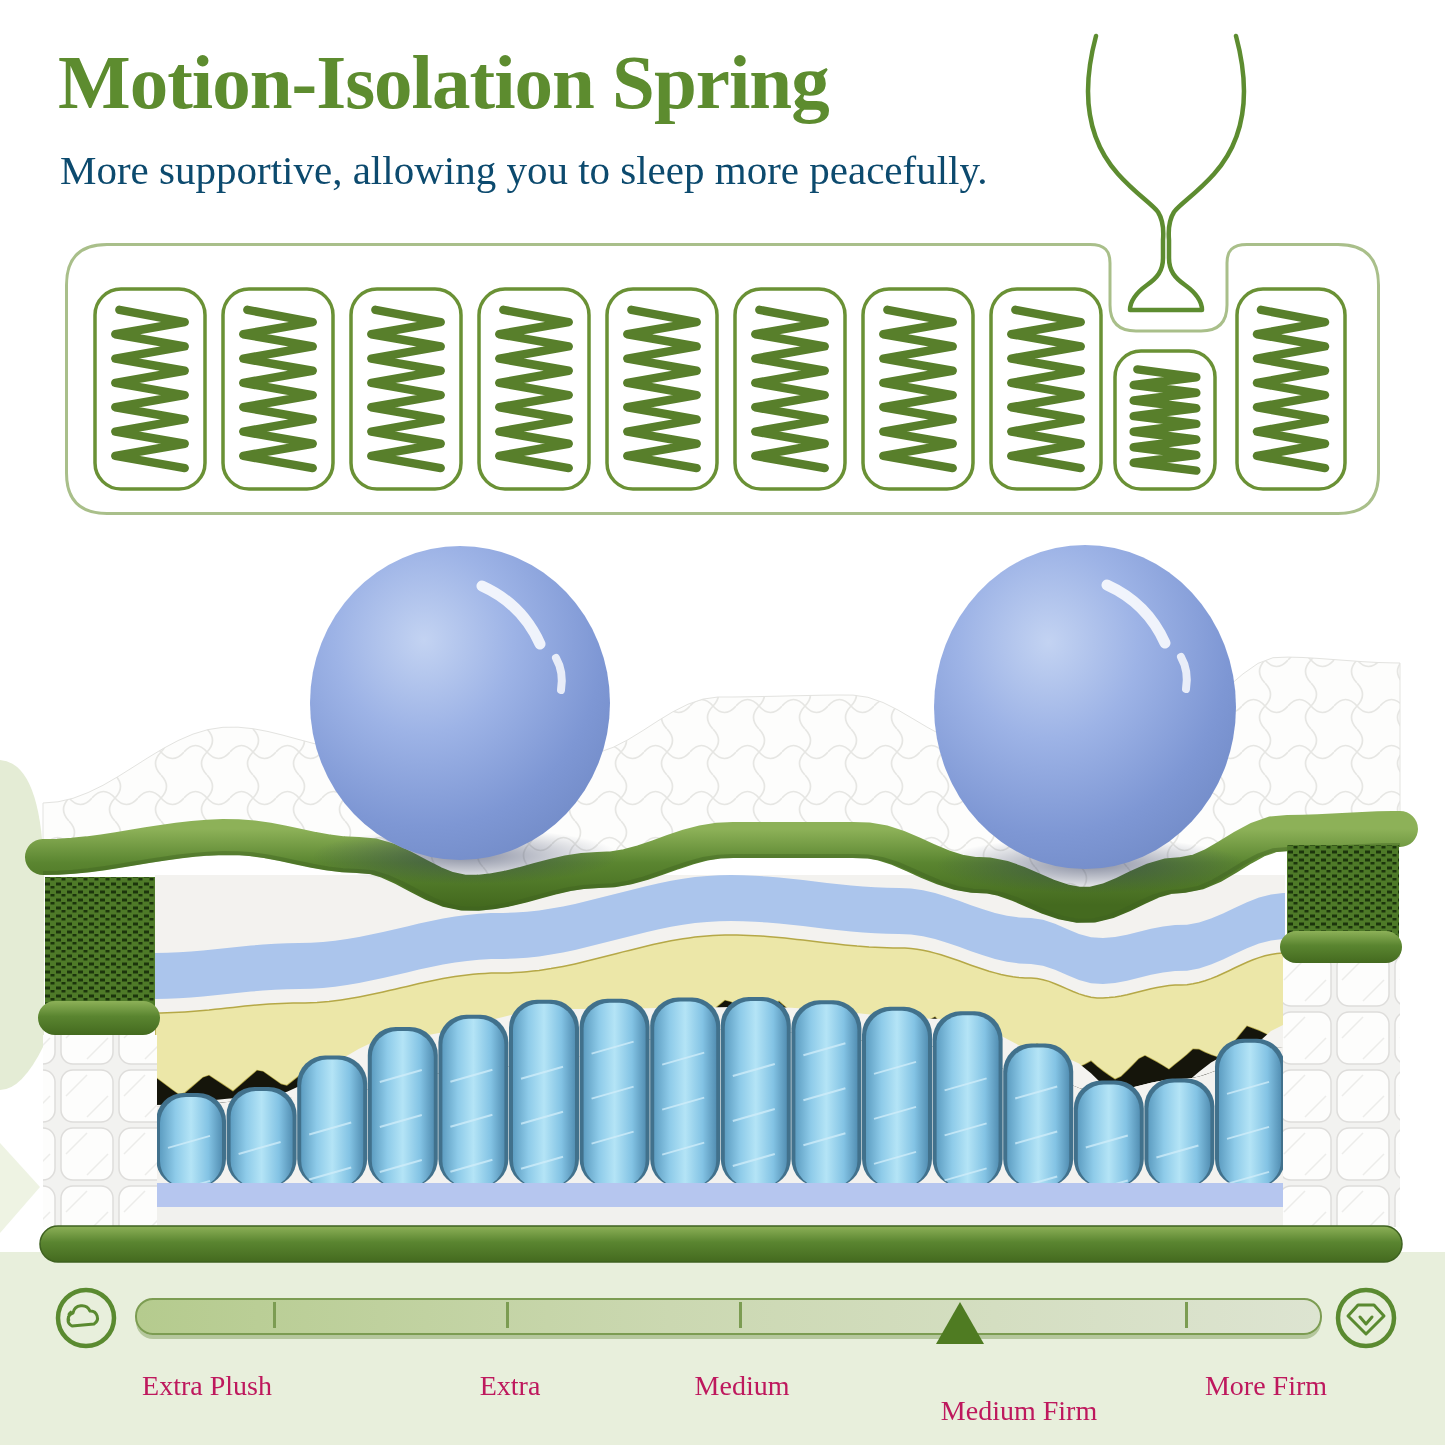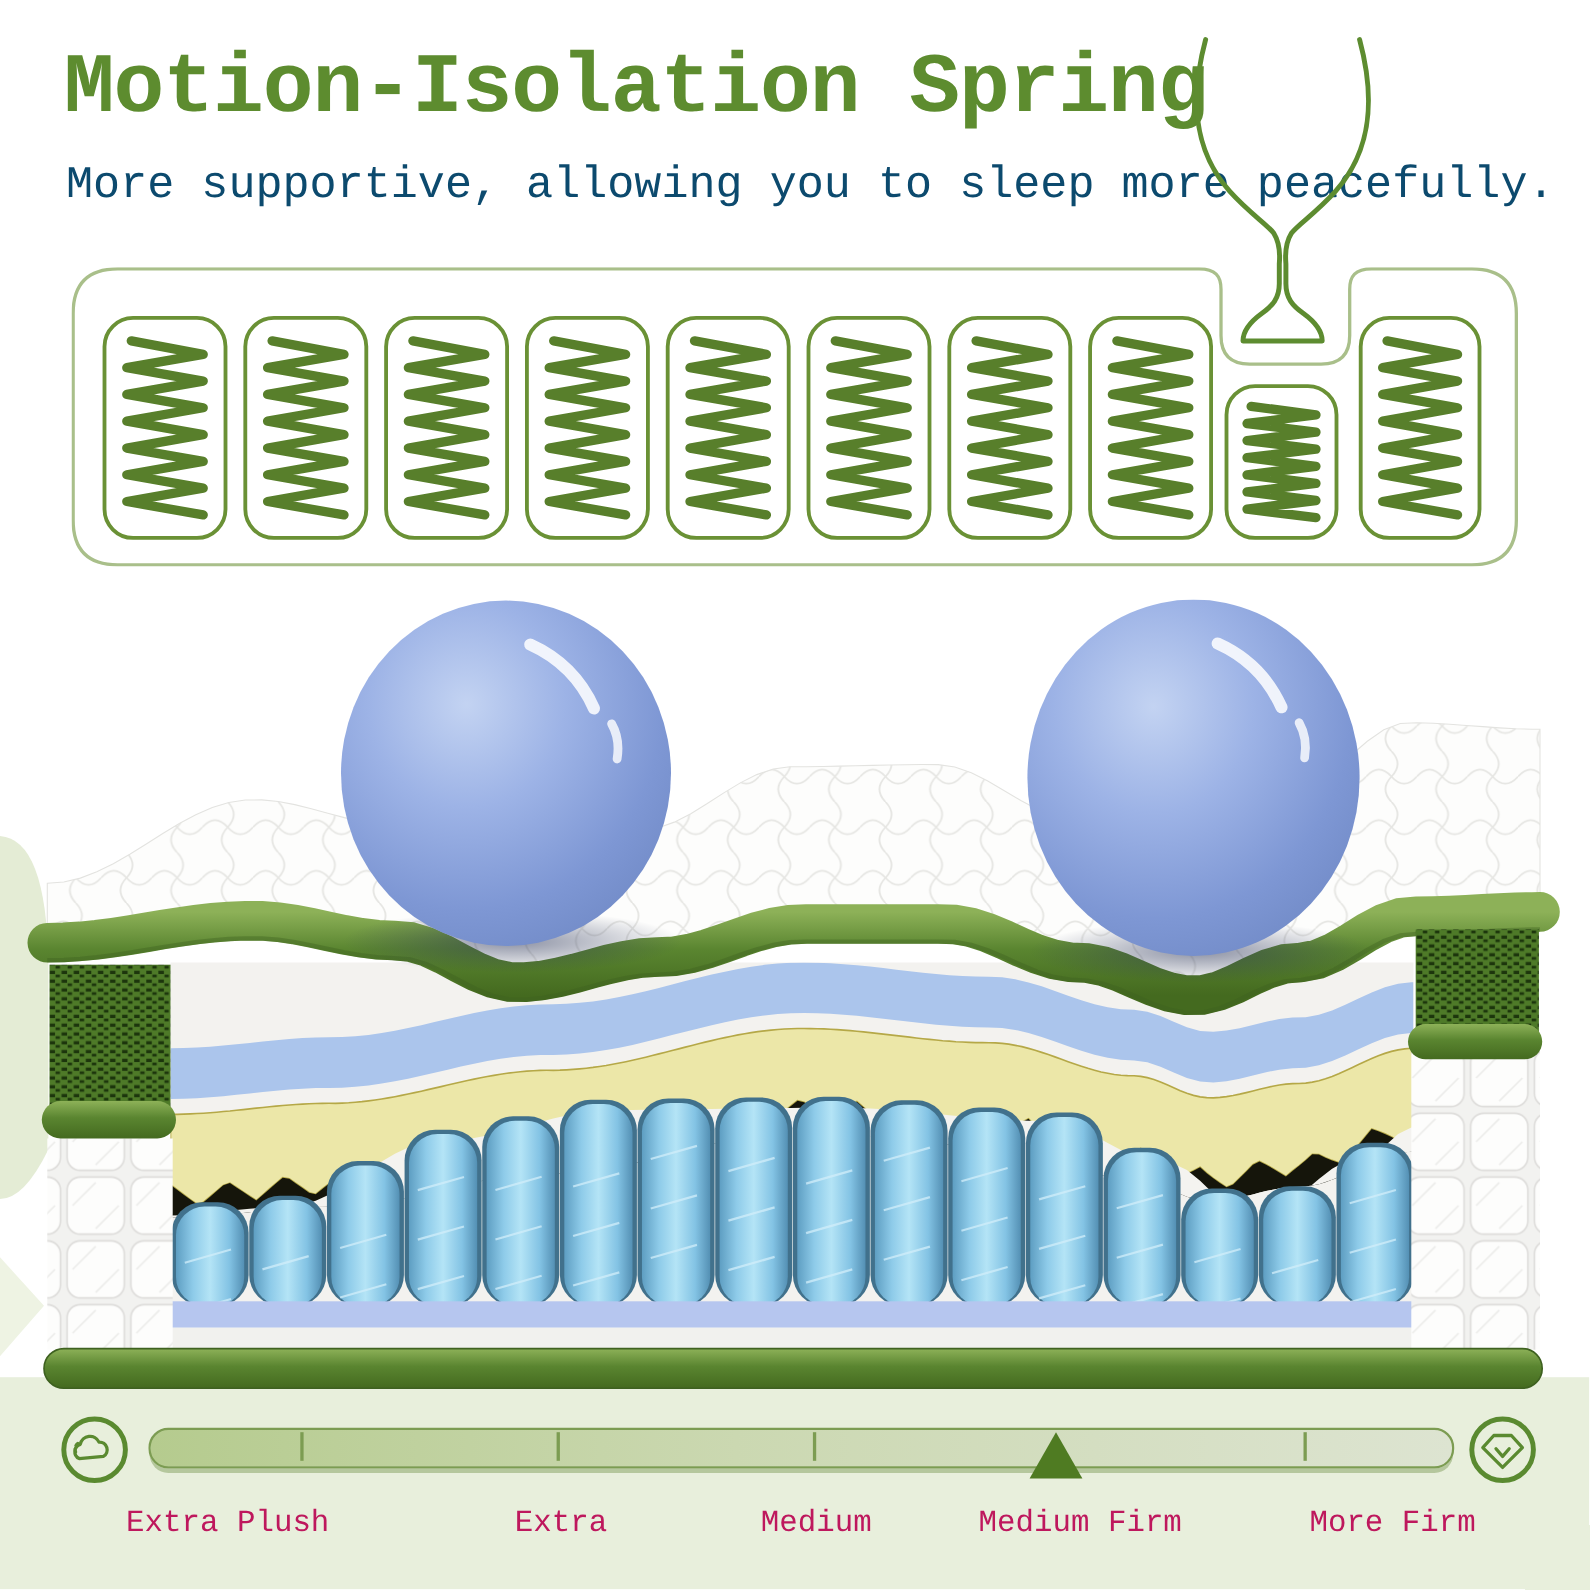--- a/index.html
+++ b/index.html
@@ -1,17 +1,17 @@
 <!DOCTYPE html>
 <html><head>
 <meta charset="utf-8">
 <style>
   html,body{margin:0;padding:0;background:#fff;}
   .canvas{position:relative;width:1445px;height:1445px;background:#ffffff;overflow:hidden;
-          font-family:Liberation Mono, monospace;}
+          font-family:Liberation Serif, serif;}
   
   .title{position:absolute;left:58px;top:38px;font-size:77px;font-weight:bold;color:#5d8c2f;
          letter-spacing:-1px;white-space:nowrap;}
   .subtitle{position:absolute;left:60px;top:146px;font-size:41px;color:#0c4a6e;white-space:nowrap;}
   
   .glass-svg{position:absolute;left:1066px;top:30px;}
   .box-svg{position:absolute;left:65px;top:243px;}
   
   .mattress-svg{position:absolute;left:0;top:545px;}
   .bg-bottom{position:absolute;left:0;top:1252px;width:1445px;height:193px;background:#e8efdc;}
@@ -20,21 +20,21 @@
              border:2.5px solid #7c9c52;background:linear-gradient(90deg,#b5cb8e,#cbd8b1 45%,#dde4d1);
              box-shadow:0 5px 0 -1px rgba(120,150,80,.45);}
   .tick{position:absolute;top:1302px;width:3px;height:26px;background:#7c9c52;}
   .indicator{position:absolute;width:0;height:0;top:1302px;
              border-left:24px solid transparent;border-right:24px solid transparent;
              border-bottom:42px solid #4f7b22;}
   .scale-icon{position:absolute;width:64px;height:64px;top:1286px;}
   .icon-left{left:54px;} .icon-right{left:1334px;}
   .scale-label{position:absolute;top:1370px;transform:translateX(-50%);font-size:28px;color:#be185d;
                white-space:nowrap;}
-  .lbl0{left:207px;} .lbl1{left:510px;} .lbl2{left:742px;} .lbl3{left:982px;} .lbl4{left:1266px;}
+  .lbl0{left:207px;} .lbl1{left:510px;} .lbl2{left:742px;} .lbl3{left:1019px;margin-top:25px;} .lbl4{left:1266px;}
 </style>
 </head>
 <body>
 
 <div class="canvas">
 
   <div class="bg-bottom"></div>
 
   <div class="title">Motion-Isolation Spring</div>
   <div class="subtitle">More supportive, allowing you to sleep more peacefully.</div>

